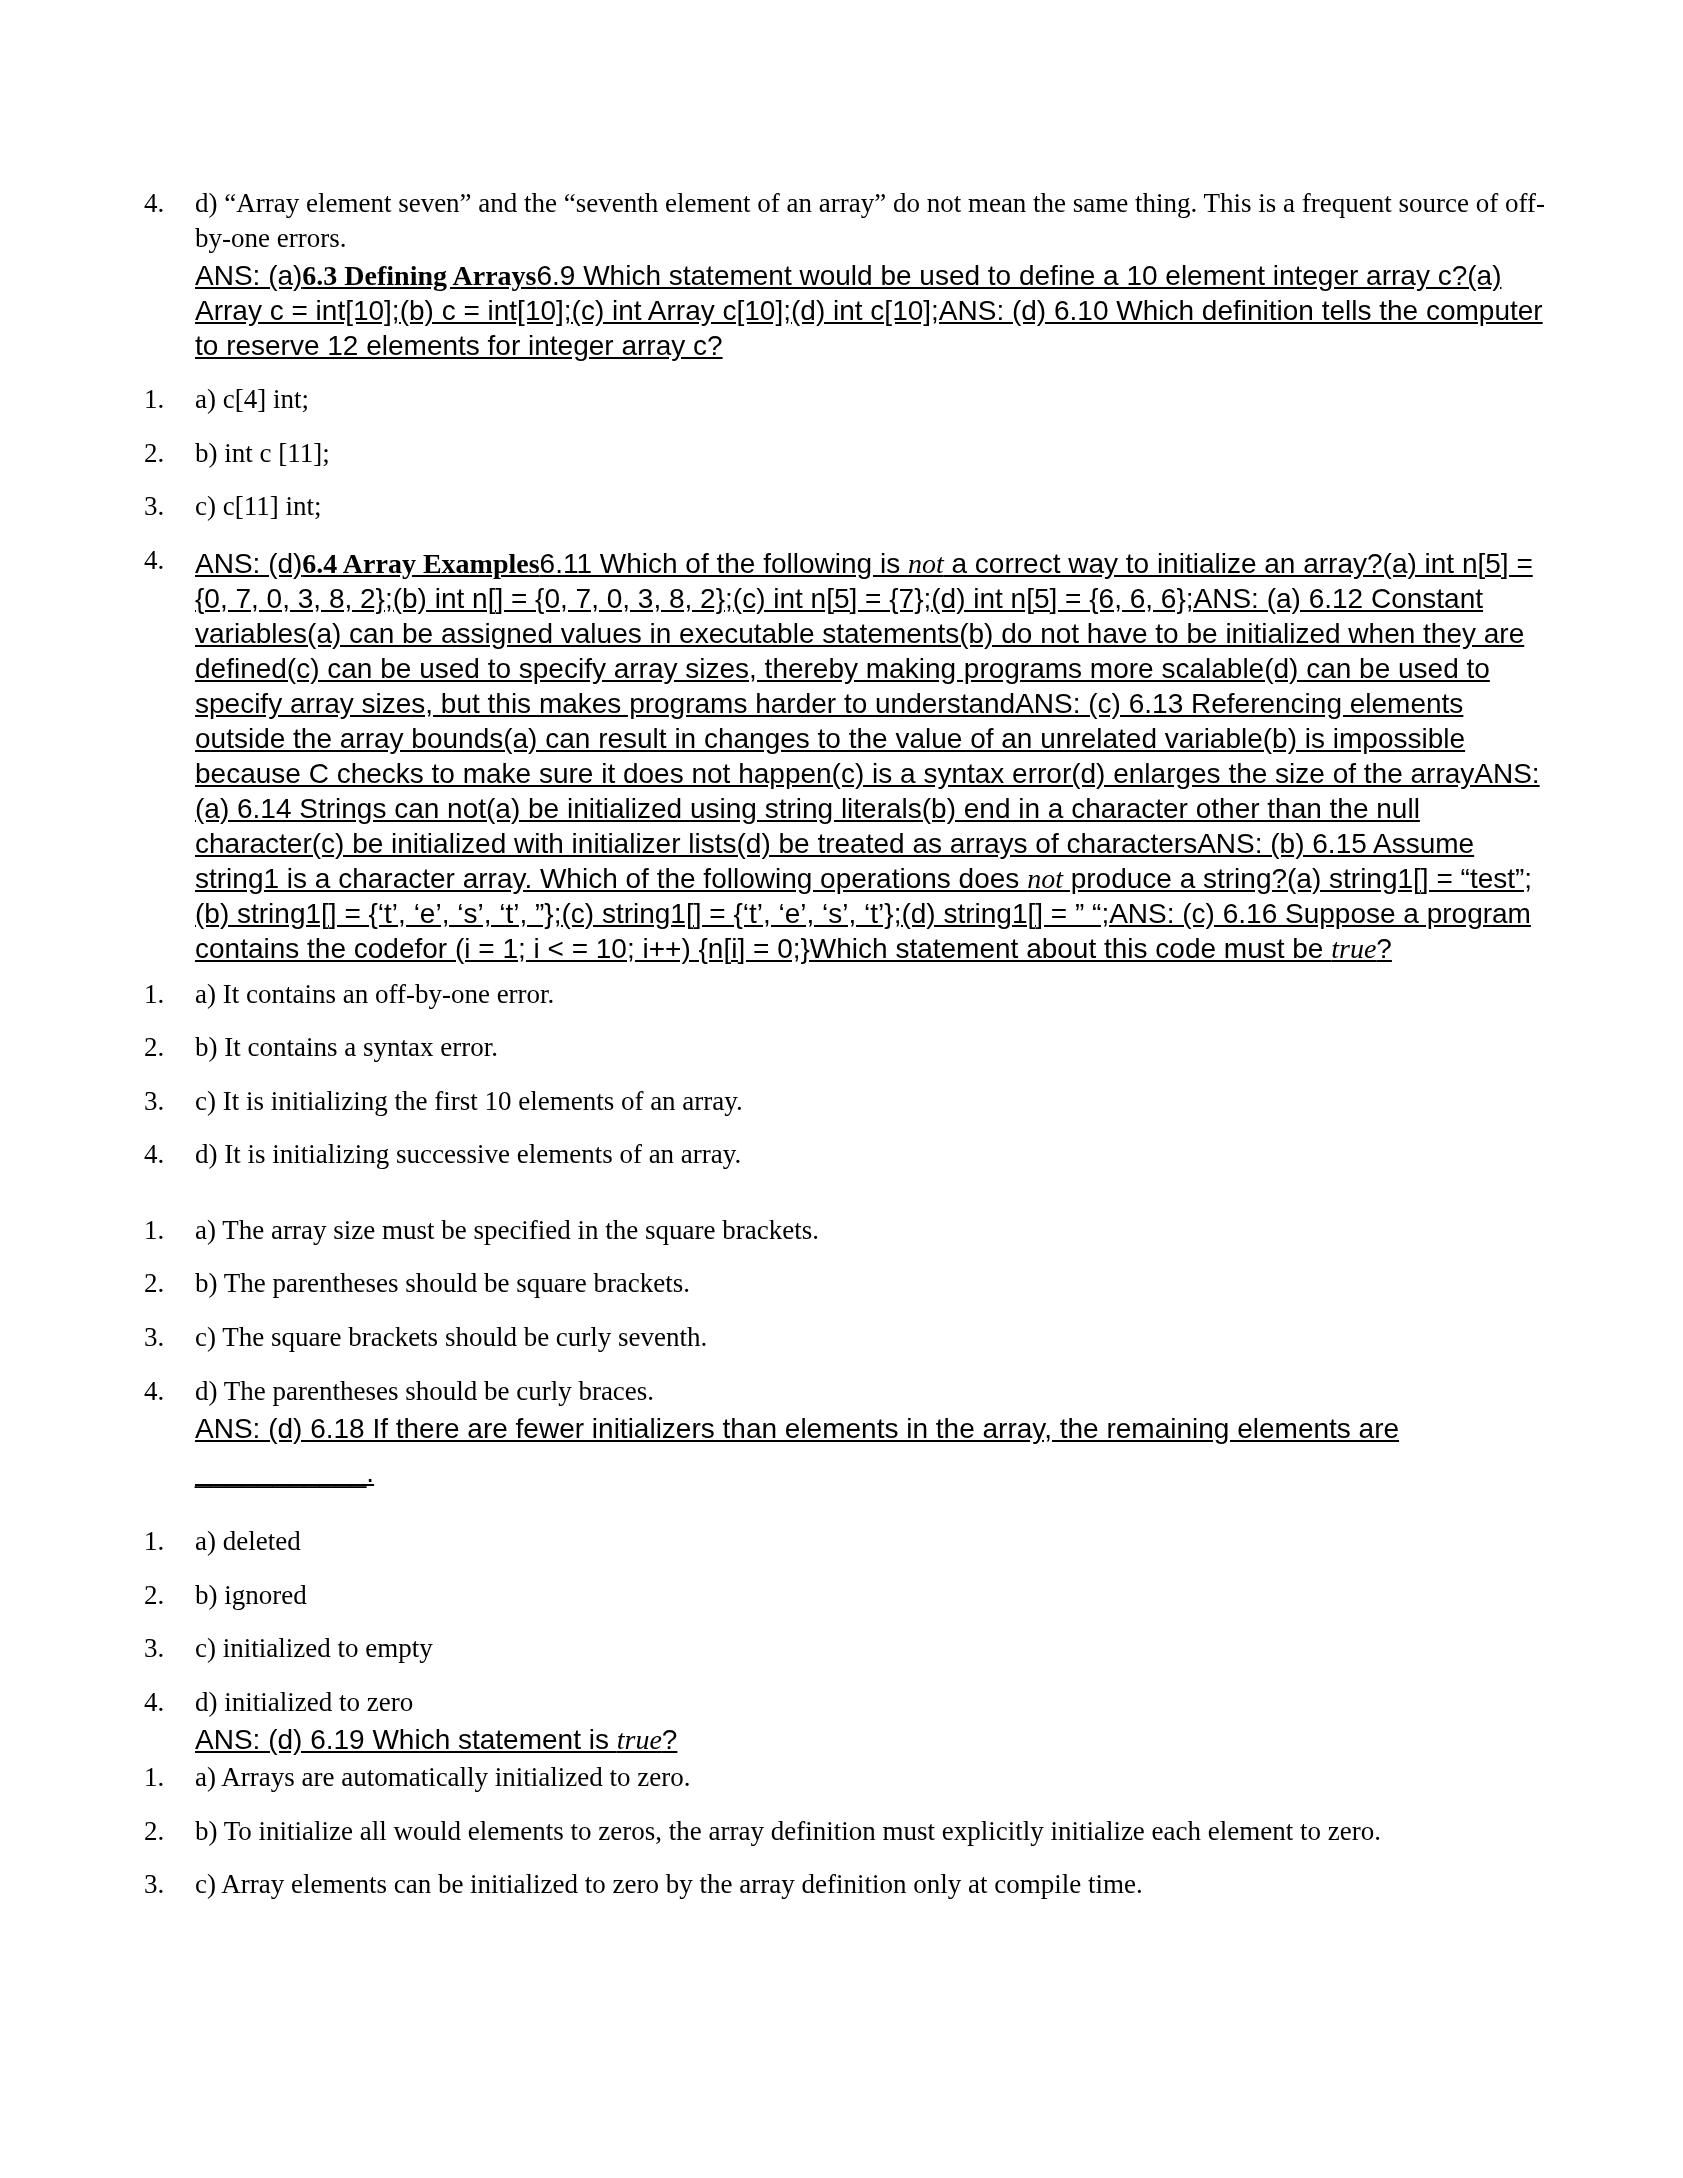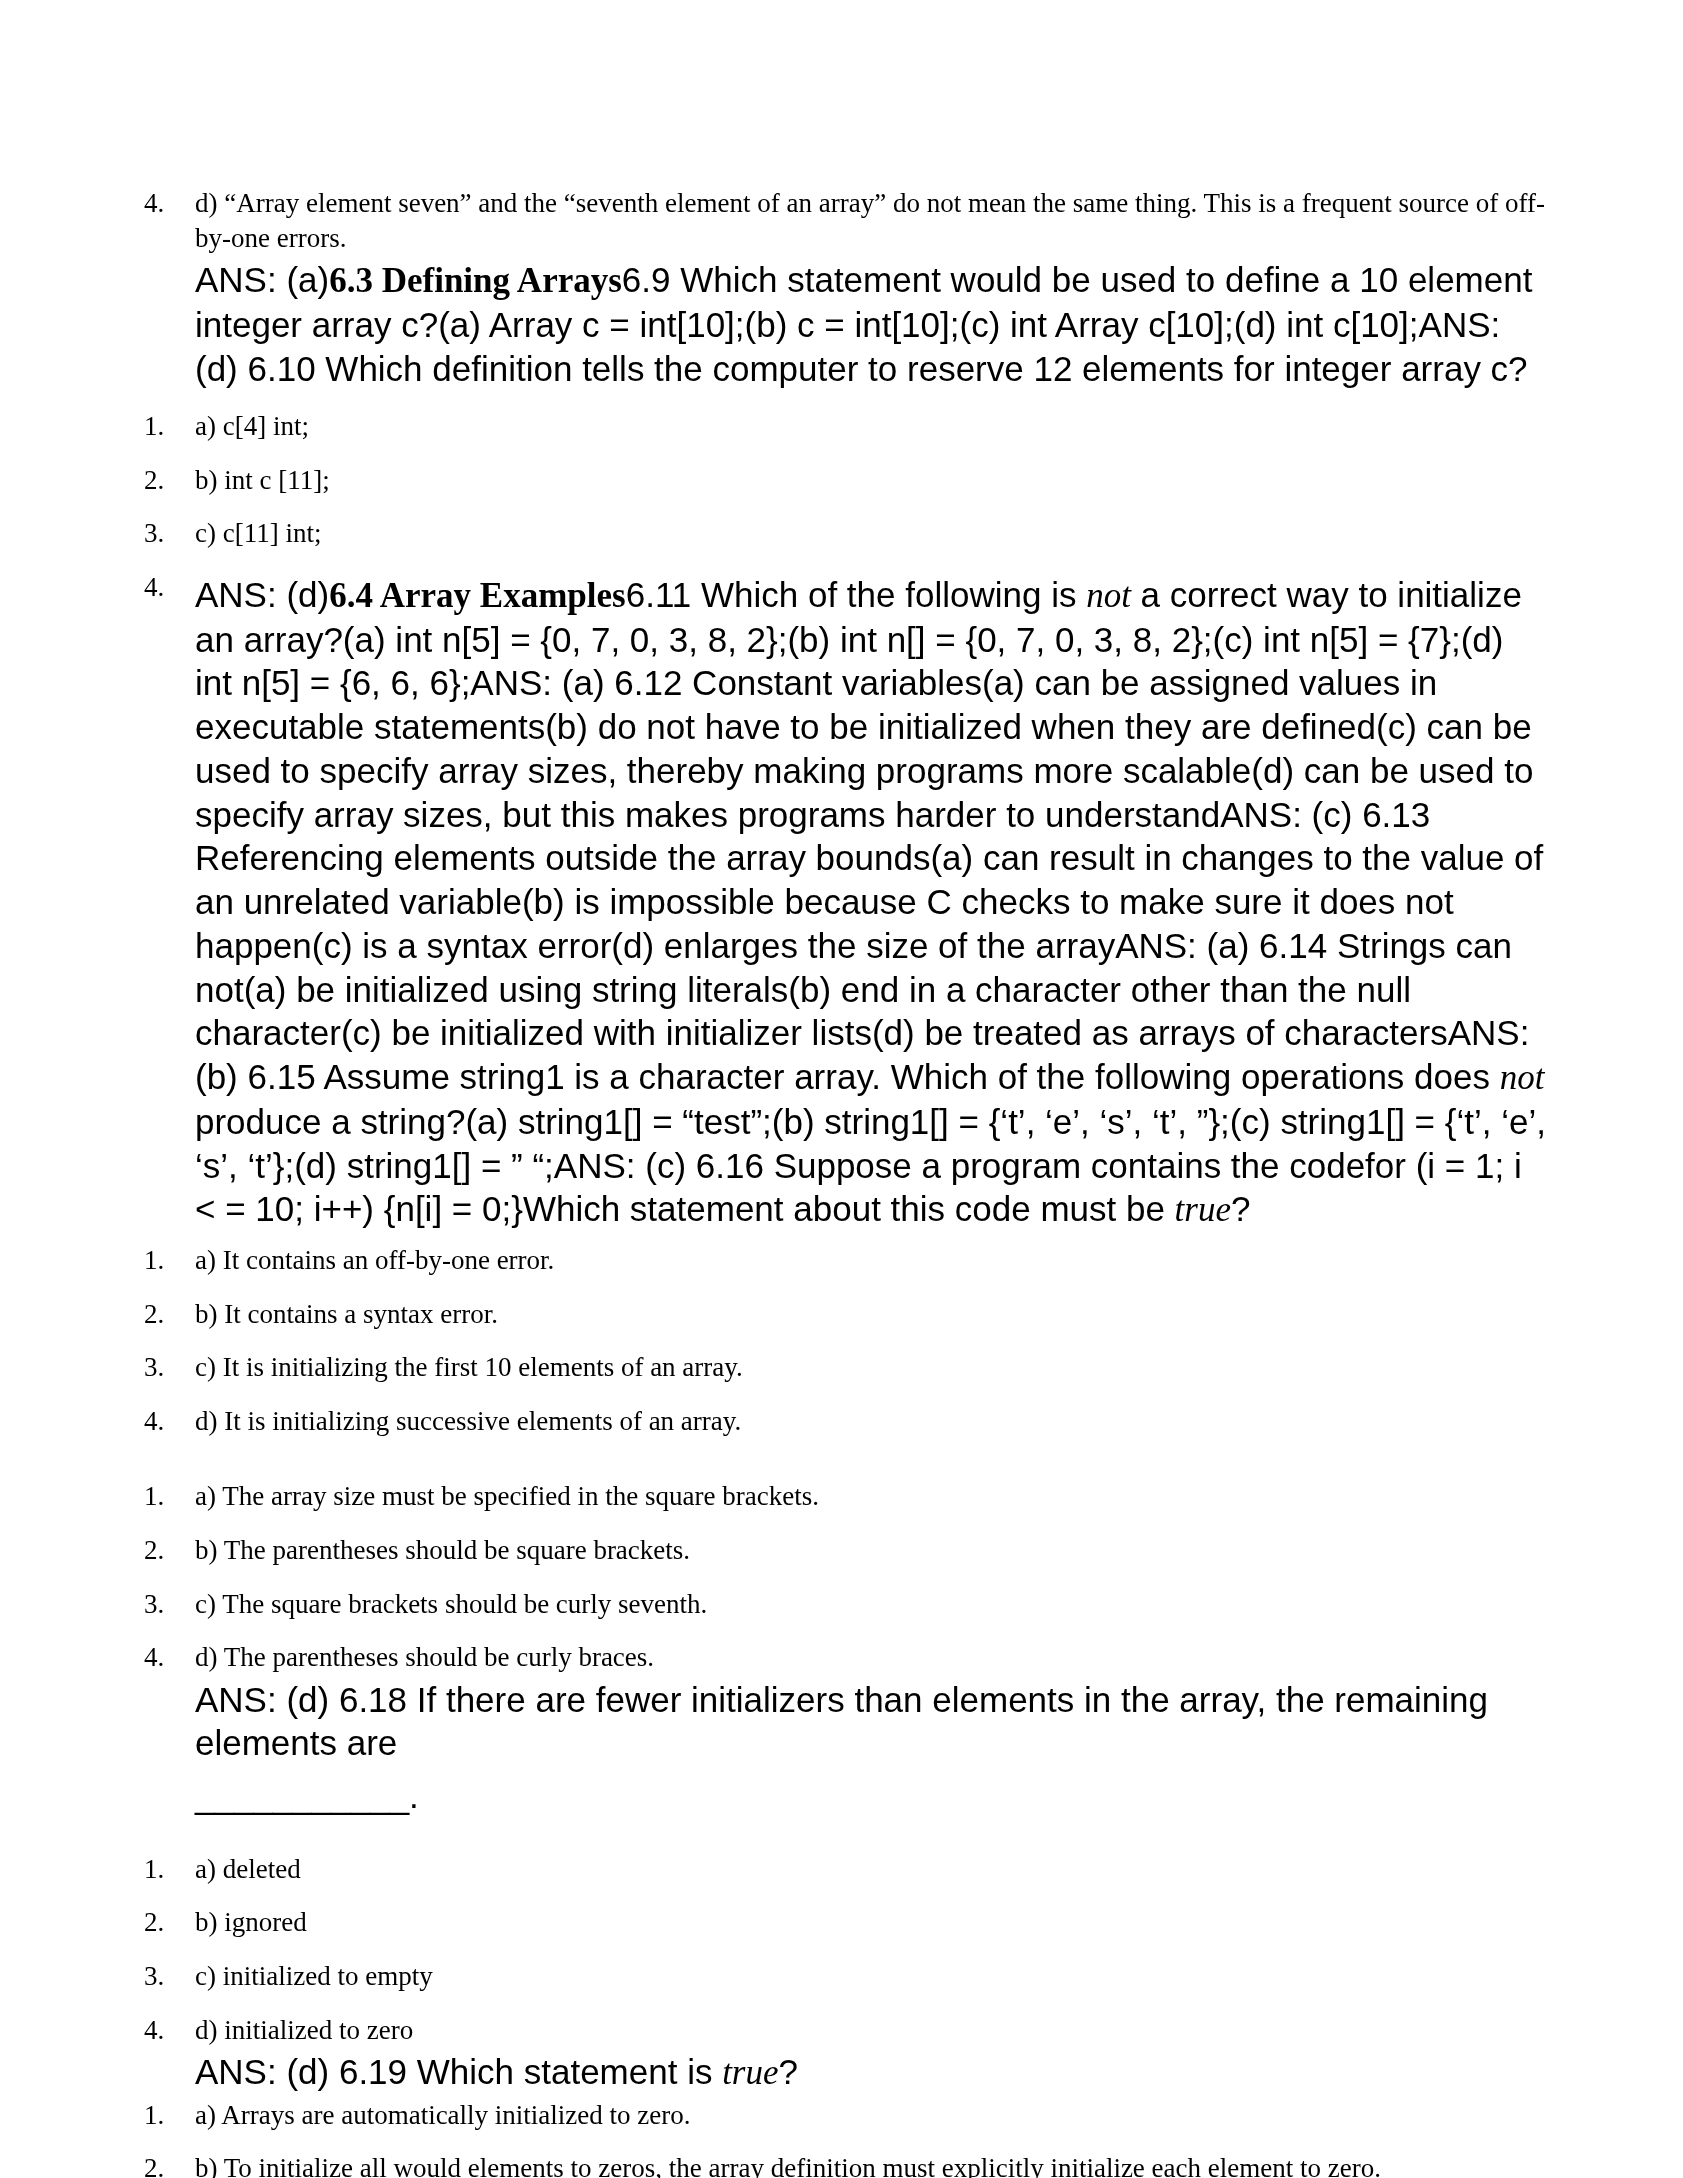--- a/index.html
+++ b/index.html
@@ -8,21 +8,21 @@
     width: 1683px;
     height: 2178px;
     background: #ffffff;
     color: #000000;
     box-sizing: border-box;
     padding: 186px 134px 0 144px;
     overflow: hidden;
   }
   p { margin: 0; }
   .serif  { font-family: "Liberation Serif", serif; font-size: 27px; line-height: 1.28; }
-  .sans   { font-family: "Liberation Sans", sans-serif; font-size: 35px; line-height: 1.25; }
+  .sans   { font-family: "Liberation Sans", sans-serif; font-size: 28px; line-height: 1.25; text-decoration: underline; }
   .bserif { font-family: "Liberation Serif", serif; font-weight: bold; font-style: normal; }
   .iserif { font-family: "Liberation Serif", serif; font-style: italic; }
   .ans    { margin-top: 3px; }
   .li     { display: flex; margin-bottom: 19px; }
   .li:last-child { margin-bottom: 0; }
   .num    { flex: none; width: 51px; font-family: "Liberation Serif", serif; font-size: 27px; line-height: 1.28; }
   .content { flex: 1; min-width: 0; }
   .list   { margin-top: 11px; }
   .list.gap-lg { margin-top: 41px; }
   .list.gap-md { margin-top: 34px; }

